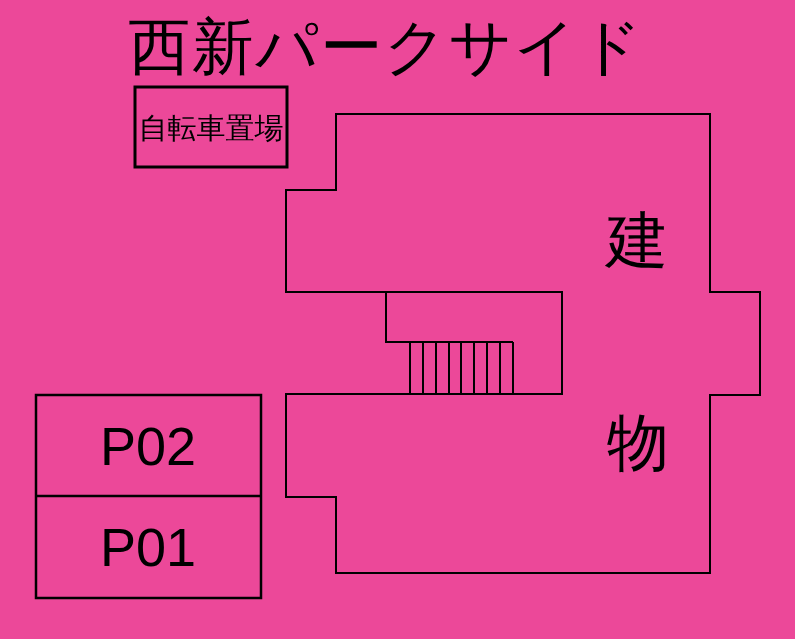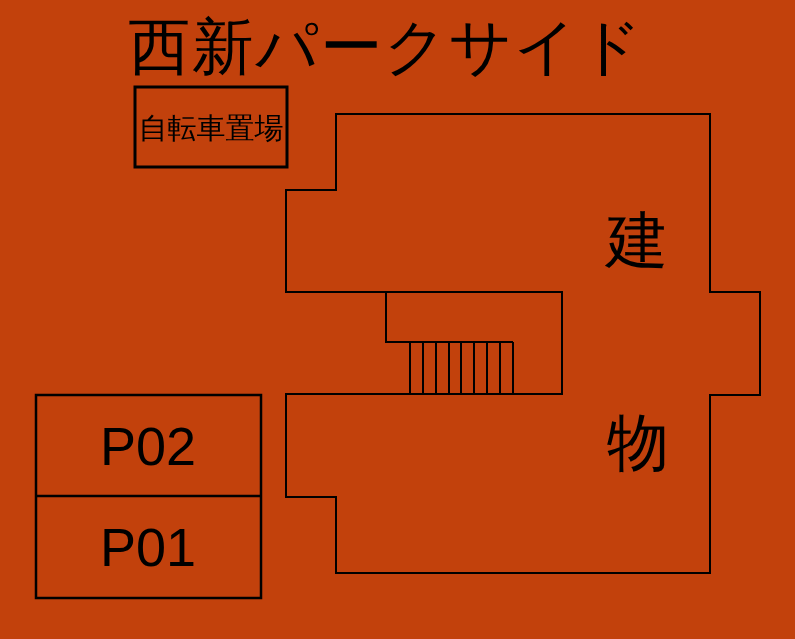--- a/index.html
+++ b/index.html
@@ -4,21 +4,21 @@
 <style>
   html, body {
     margin: 0;
     padding: 0;
     background: #ffffff;
   }
   .canvas {
     position: relative;
     width: 795px;
     height: 639px;
-    background: #c2410c;
+    background: #ec4899;
     overflow: hidden;
     font-family: "Liberation Sans", "DejaVu Sans", sans-serif;
   }
   svg { display: block; }
   text {
     font-family: "Liberation Sans", "DejaVu Sans", sans-serif;
     fill: #000000;
   }
   .title-text {
     font-size: 62px;

